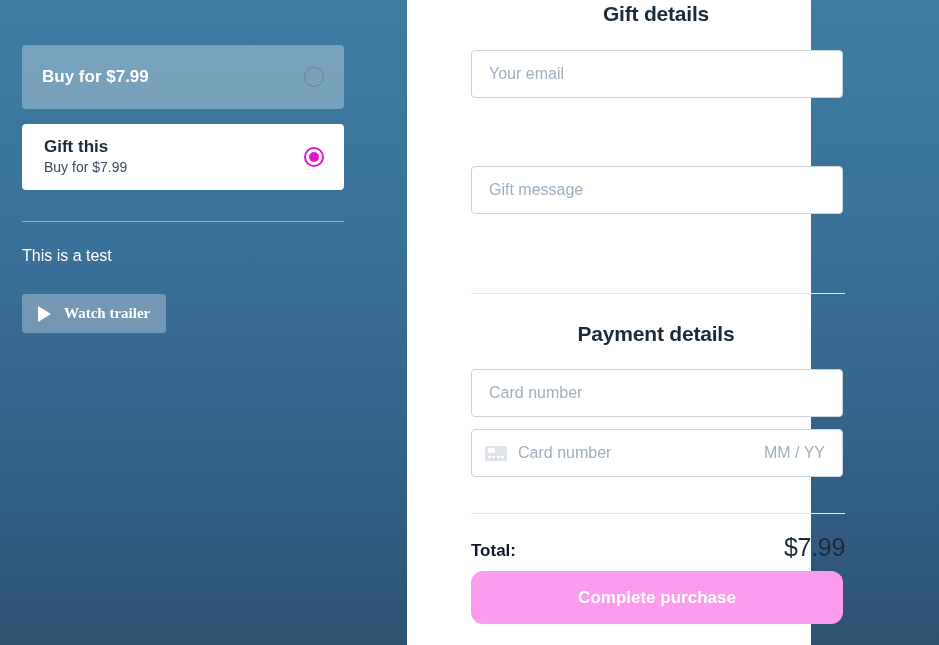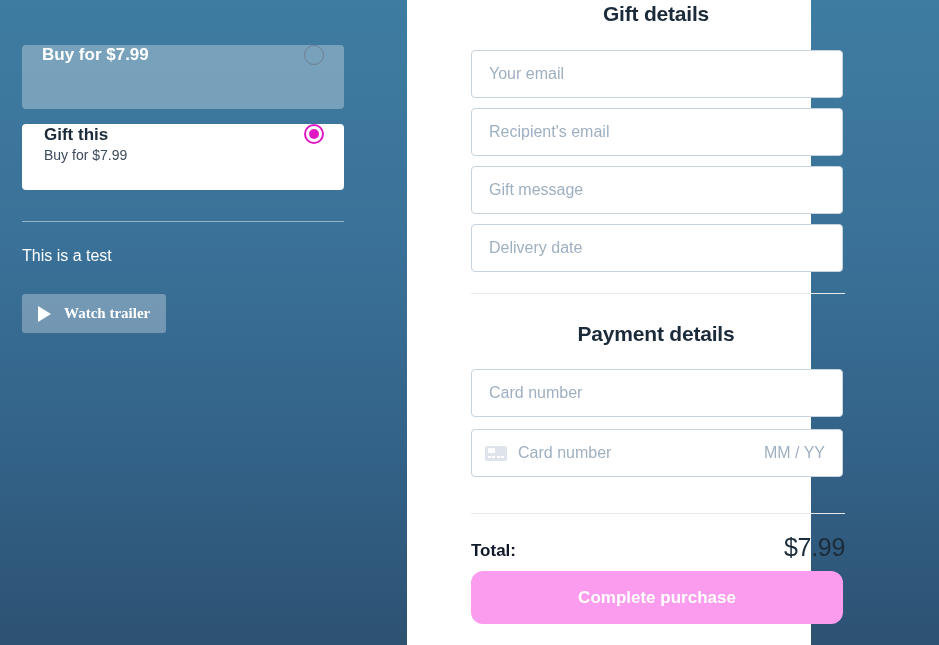--- a/index.html
+++ b/index.html
@@ -175,21 +175,21 @@
   }
 
   
   .offer-card {
     position: absolute;
     left: 22px;
     width: 322px;
     border-radius: 4px;
     box-sizing: border-box;
     display: flex;
-    align-items: flex-start;
+    align-items: center;
     justify-content: space-between;
     padding: 0 20px;
   }
 
   #offer-buy {
     top: 45px;
     height: 64px;
     background: rgba(255, 255, 255, 0.30);
   }
   #offer-buy .offer-title {
@@ -317,31 +317,25 @@
   </button>
 
   <div class="checkout-panel">
 
     <div class="section-title" id="gift-details-title">Gift details</div>
 
     <div class="field" id="field-your-email">
       <input type="text" placeholder="Your email" style="">
     </div>
 
-    <div class="field" id="field-recipient-email">
-      <input type="text" placeholder="Recipient's email" style="">
-    </div>
 
     <div class="field" id="field-gift-message">
       <input type="text" placeholder="Gift message" style="">
     </div>
 
-    <div class="field" id="field-delivery-date">
-      <input type="text" placeholder="Delivery date" style="">
-    </div>
 
     <div class="divider" id="divider-gift"></div>
 
     <div class="section-title" id="payment-details-title">Payment details</div>
 
     <div class="field" id="field-name-on-card">
       <input type="text" placeholder="Card number" style="">
     </div>
 
     <div class="field" id="field-card-number">

